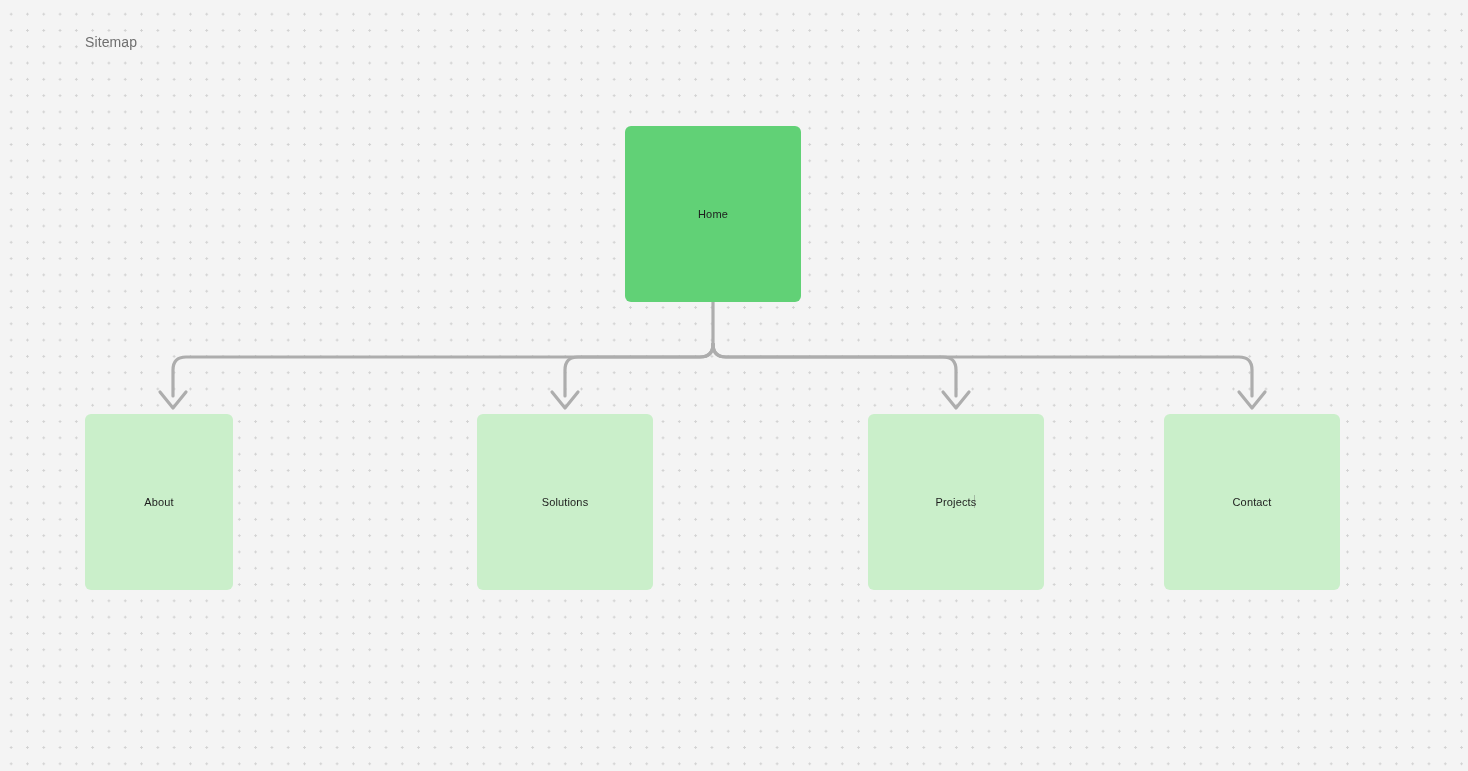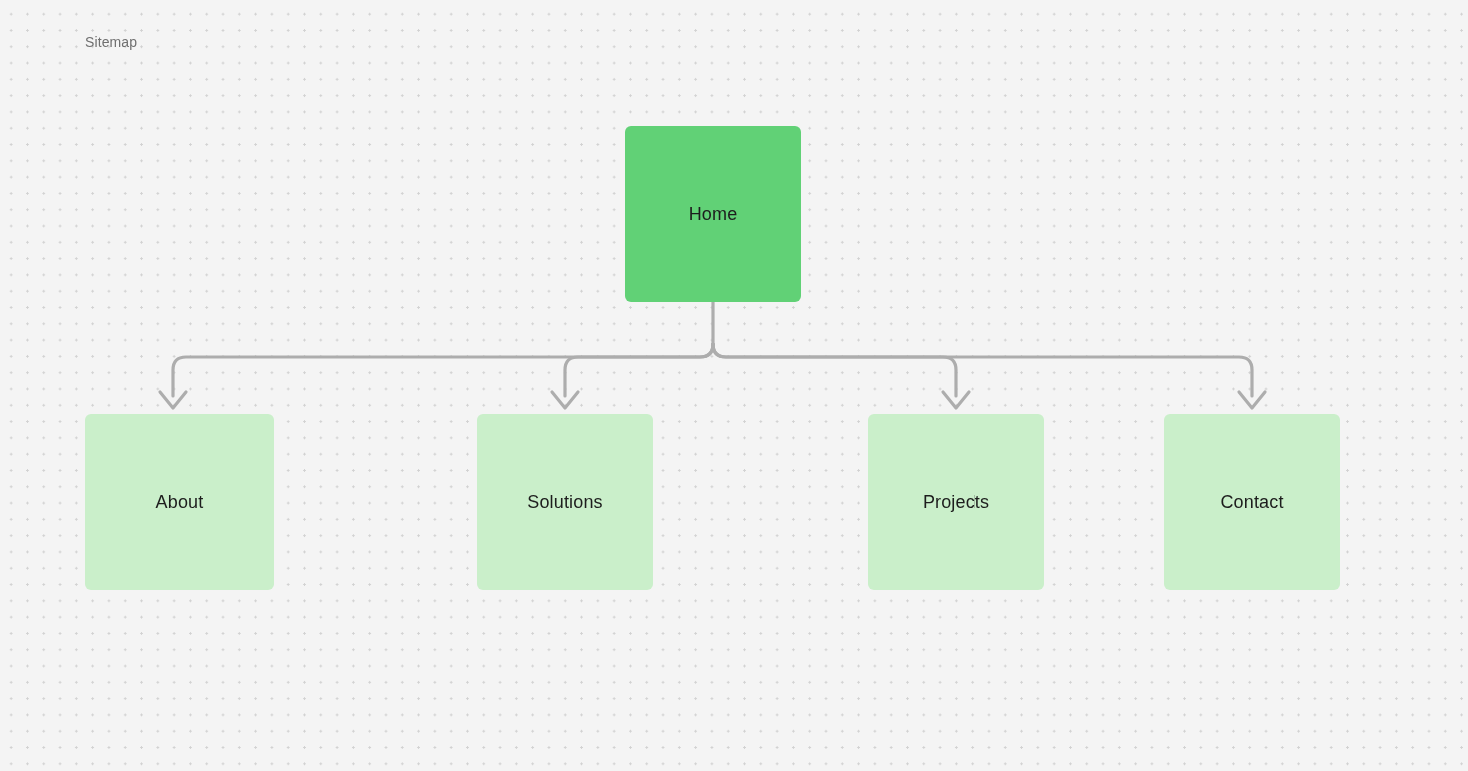--- a/index.html
+++ b/index.html
@@ -49,21 +49,21 @@
   .node {
     position: absolute;
     box-sizing: border-box;
     border-radius: 6px;
     display: flex;
     align-items: center;
     justify-content: center;
   }
 
   .node-label {
-    font-size: 18px;
+    font-size: 11px;
     line-height: 18px;
     color: #1d1d1d;
     letter-spacing: 0.15px;
     text-align: center;
     white-space: nowrap;
   }
 
   .cursor-artifact {
     position: absolute;
     width: 1px;
@@ -96,21 +96,21 @@
       <path d="M552,392 L565,408 L578,392"></path>
       <path d="M943,392 L956,408 L969,392"></path>
       <path d="M1239,392 L1252,408 L1265,392"></path>
     </g>
   </svg>
 
   <div class="node" id="node-home" style="left:625px; top:126px; width:176px; height:176px; background:#61d176;">
     <span class="node-label">Home</span>
   </div>
 
-  <div class="node" id="node-about" style="left:85px; top:414px; width:189px; height:176px; background:#caefca;">
+  <div class="node" id="node-about" style="left:85px; top:414px; width:148px; height:176px; background:#caefca;">
     <span class="node-label">About</span>
   </div>
 
   <div class="node" id="node-solutions" style="left:477px; top:414px; width:176px; height:176px; background:#caefca;">
     <span class="node-label">Solutions</span>
   </div>
 
   <div class="node" id="node-projects" style="left:868px; top:414px; width:176px; height:176px; background:#caefca;">
     <span class="node-label">Projects</span>
     <span class="cursor-artifact" style="left:106px; top:81px;"></span>

